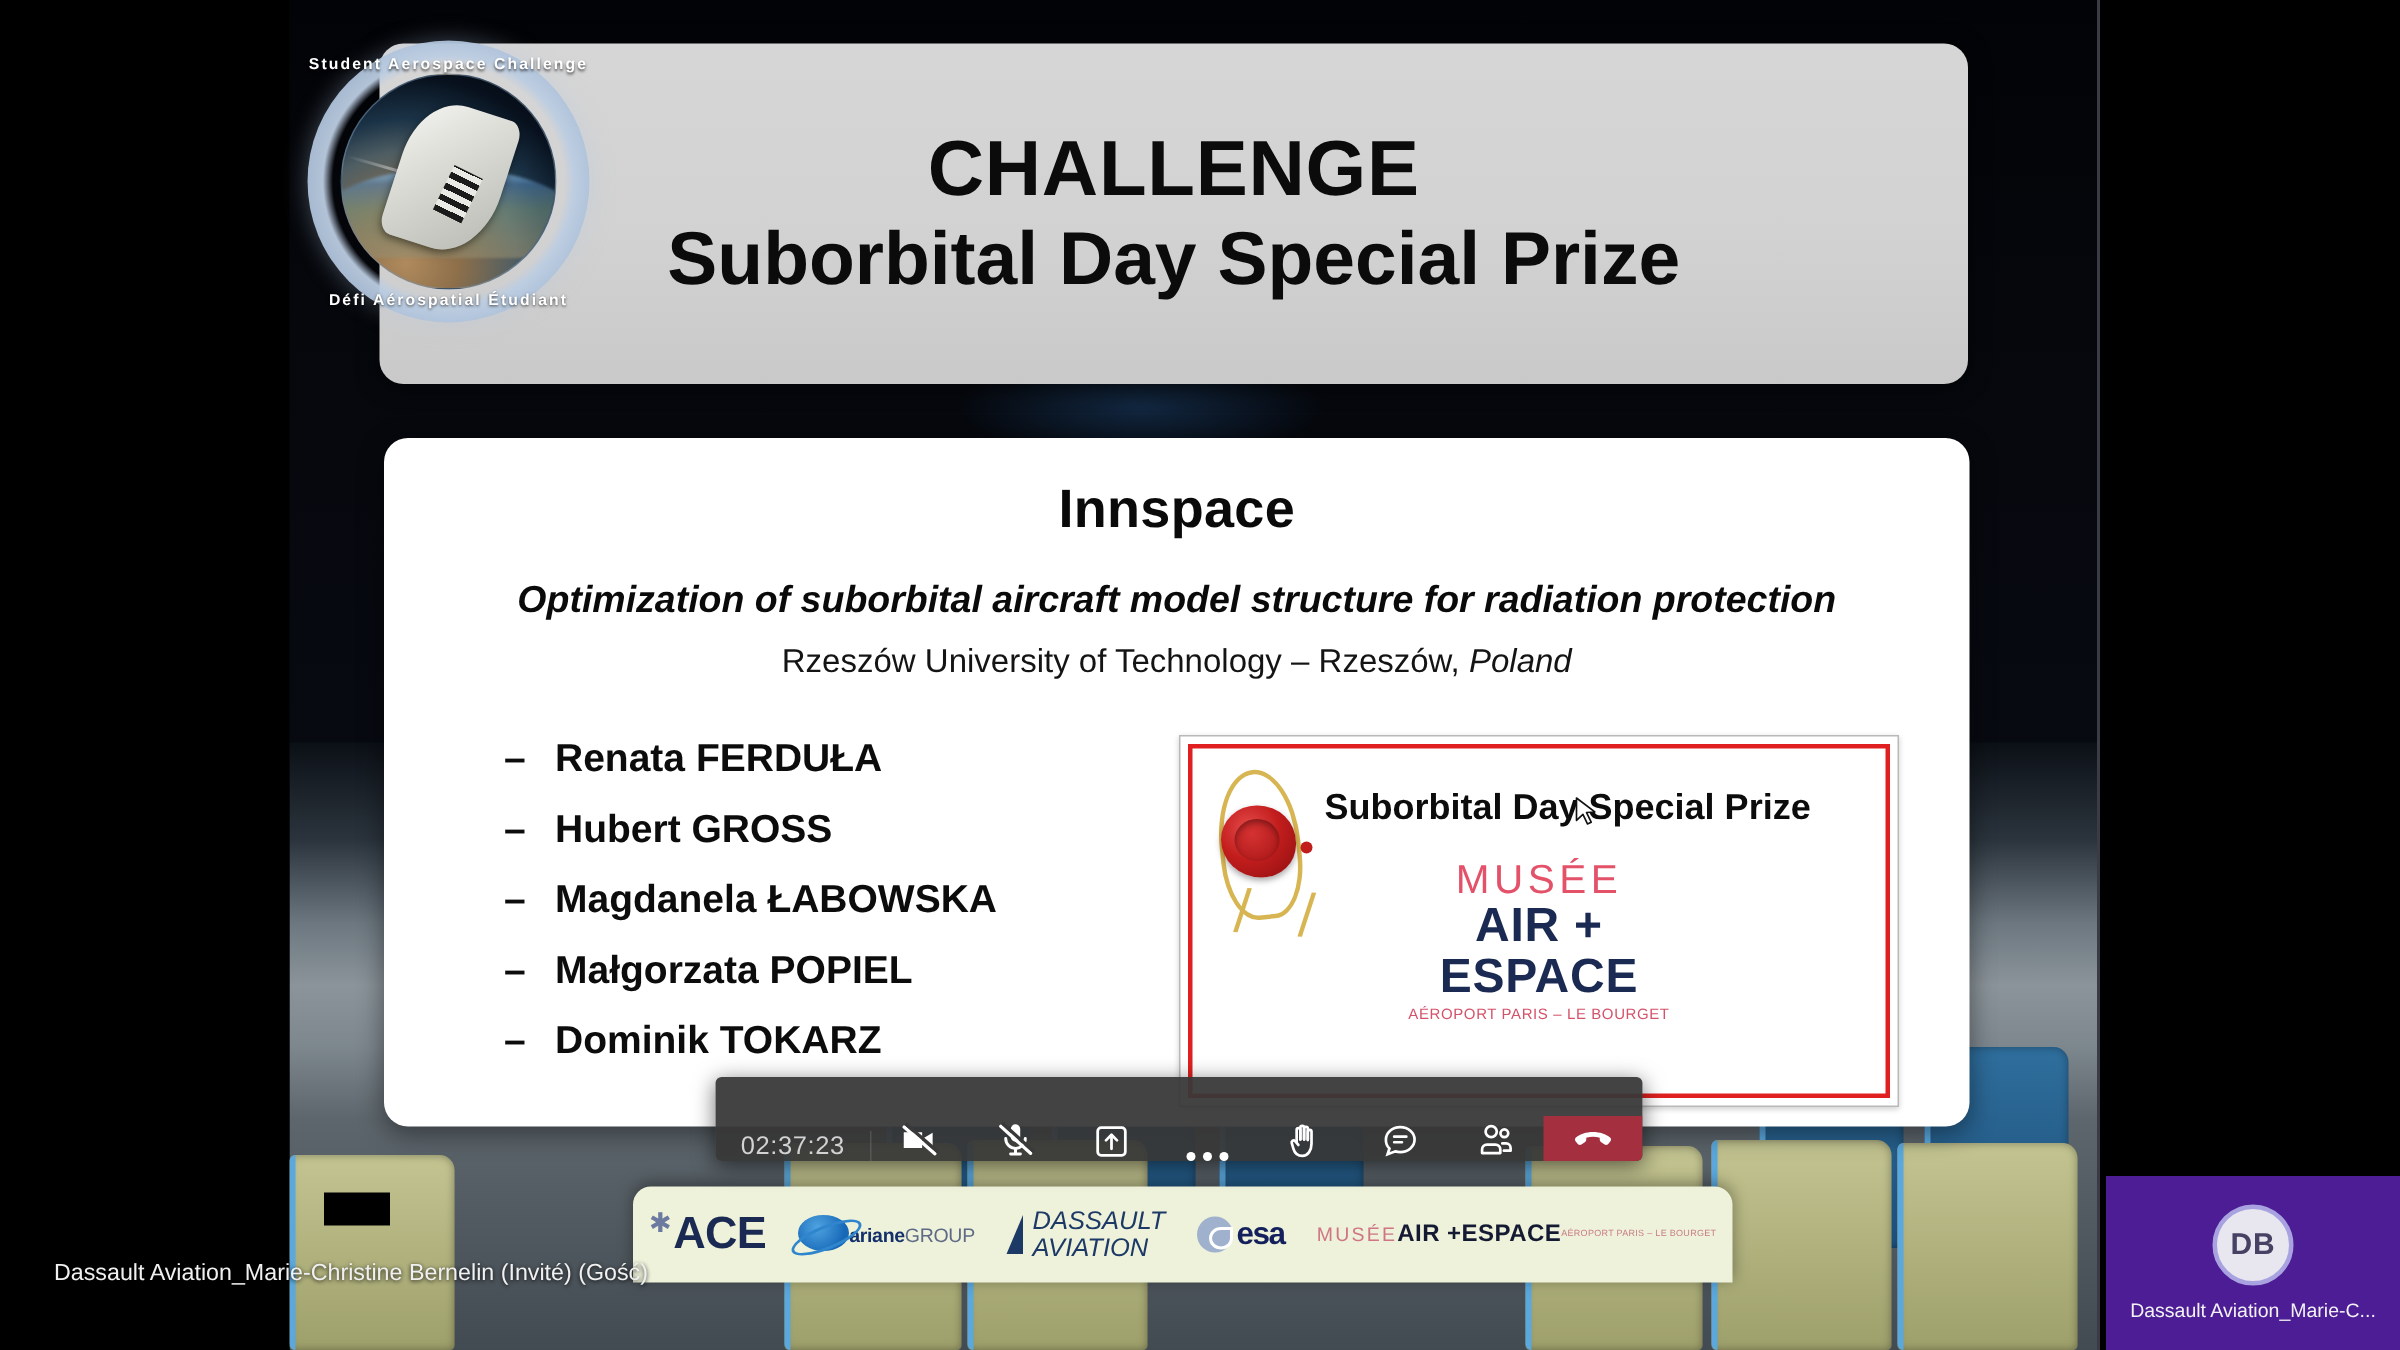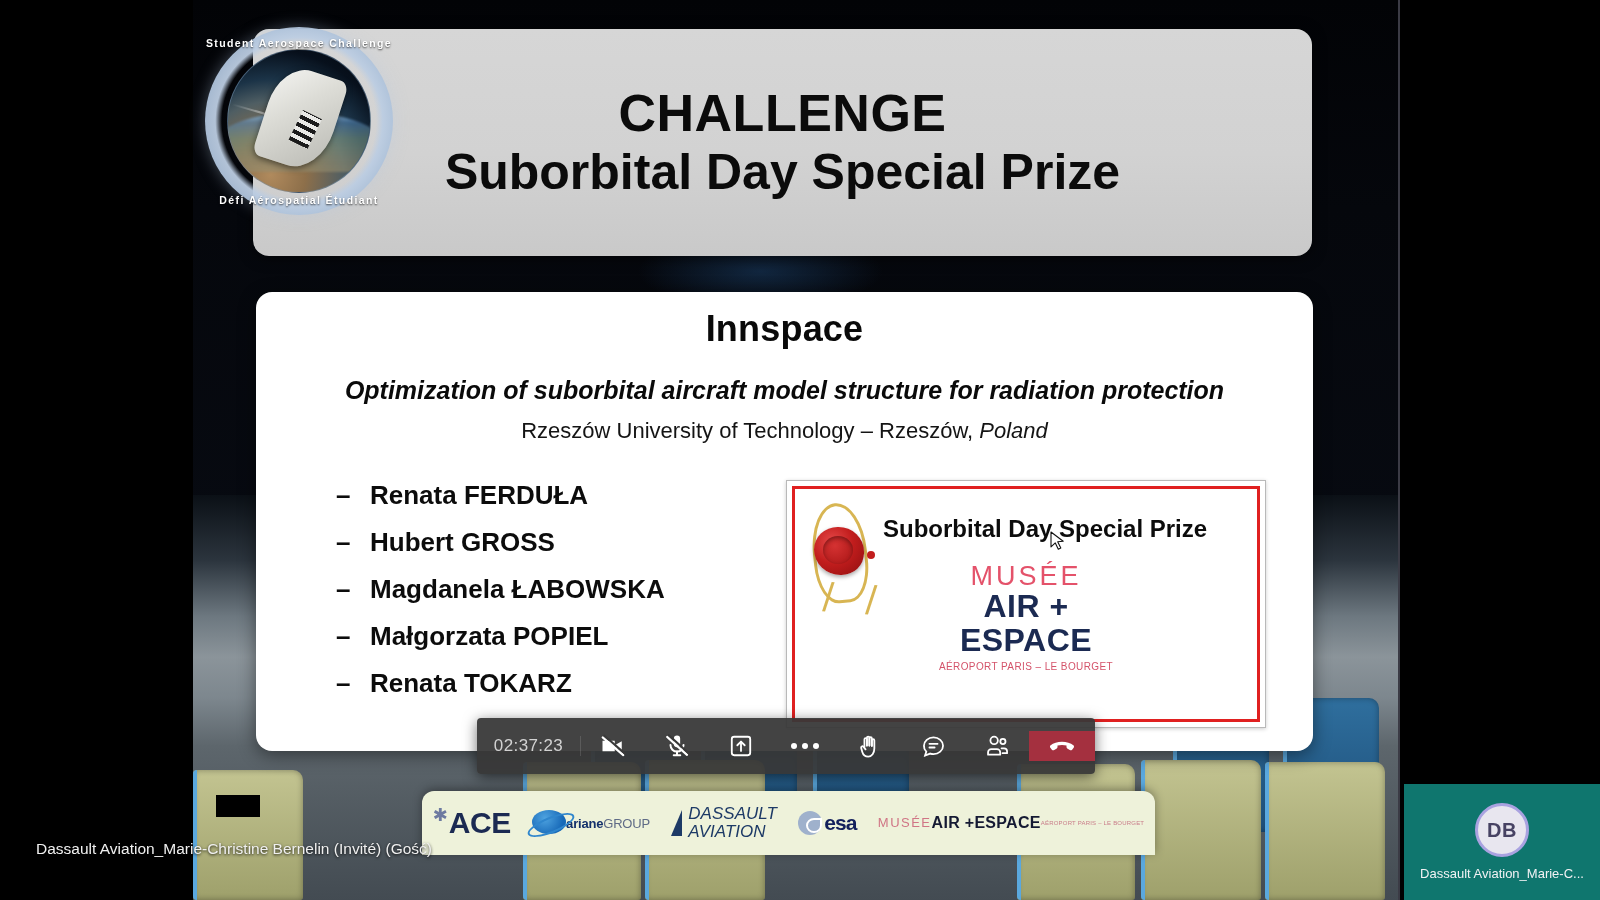--- a/index.html
+++ b/index.html
@@ -100,21 +100,21 @@
     color:#fff; font-size:10.5px; font-weight:700; letter-spacing:1.4px;
     text-shadow:0 1px 2px rgba(0,0,0,.7);
   }
   .sac-text-top { top:10px; }
   .sac-text-bot { bottom:9px; }
 
   
   .slide-card {
     position:absolute; left:256px; top:292px; width:1057px; height:459px;
     background:#fff; border-radius:16px; box-shadow:0 4px 18px rgba(0,0,0,.45);
-    padding:16px 34px 0 34px;
+    padding:26px 34px 0 34px;
   }
   .slide-title { text-align:center; font-size:36px; font-weight:700; color:#0a0a0a; letter-spacing:.2px; }
   .slide-sub {
     text-align:center; font-size:25px; font-weight:700; font-style:italic; color:#0a0a0a;
     margin-top:26px;
   }
   .slide-affil { text-align:center; font-size:22px; color:#141414; margin-top:13px; }
   .slide-affil i { font-style:italic; }
 
   .slide-body { display:flex; margin-top:36px; }
@@ -195,21 +195,21 @@
   }
   .sp-esa .t { font-size:21px; font-weight:700; color:#13205c; letter-spacing:-1px; }
   .sp-mae { text-align:center; line-height:1.04; }
   .sp-mae .m1 { font-size:13px; color:#d07585; letter-spacing:1.5px; }
   .sp-mae .m2, .sp-mae .m3 { font-size:16px; font-weight:700; color:#151a33; letter-spacing:.3px; }
   .sp-mae .m4 { font-size:6px; color:#c97c89; letter-spacing:.2px; }
 
   
   .ctrlbar {
     position:absolute; left:477px; top:718px; height:56px;
-    display:flex; align-items:center;
+    display:flex; align-items:flex-end;
     background:rgba(55,55,55,.94); border-radius:4px; overflow:hidden;
     box-shadow:0 3px 14px rgba(0,0,0,.55);
   }
   .timer {
     display:flex; align-items:center; justify-content:center; width:104px;
     color:#d2d2d2; font-size:17px; letter-spacing:.4px;
     border-right:1px solid rgba(255,255,255,.13);
   }
   .ctrl-btn {
     width:64px; display:flex; align-items:center; justify-content:center;
@@ -226,21 +226,21 @@
     color:#f0f0f0; font-size:15.5px; text-shadow:0 1px 3px rgba(0,0,0,.9);
     white-space:nowrap;
   }
   .black-chip { position:absolute; left:216px; top:795px; width:44px; height:22px; background:#000; }
 
   
   .rail { position:absolute; left:1400px; top:0; width:200px; height:900px; background:#000; }
   .rail-divider { position:absolute; left:1398px; top:0; width:2px; height:900px; background:#3b3b45; }
   .tile {
     position:absolute; left:1404px; top:784px; width:196px; height:116px;
-    background:#0f766e; display:flex; flex-direction:column; align-items:center; justify-content:center;
+    background:#4c1d95; display:flex; flex-direction:column; align-items:center; justify-content:center;
   }
   .avatar {
     width:54px; height:54px; border-radius:50%; background:#e8e6ef;
     border:3px solid #a9a2e0; display:flex; align-items:center; justify-content:center;
     color:#474263; font-size:20px; font-weight:600; letter-spacing:.5px;
   }
   .tile-name { margin-top:9px; color:#f2f2f4; font-size:13px; white-space:nowrap; }
 
   
   .cursor { position:absolute; left:1050px; top:531px; width:16px; height:22px; }
@@ -349,21 +349,21 @@
           <div class="name-row">
             <span class="name-dash">–</span>
             <span>Magdanela ŁABOWSKA</span>
           </div>
           <div class="name-row">
             <span class="name-dash">–</span>
             <span>Małgorzata POPIEL</span>
           </div>
           <div class="name-row">
             <span class="name-dash">–</span>
-            <span>Renata TOKARZ</span>
+            <span>Dominik TOKARZ</span>
           </div>
         </div>
 
         <div class="prize-box">
           <div class="prize-inner">
             <div class="wax-seal">
               <div class="wax-ribbon"></div>
               <div class="wax-blob"></div>
               <div class="wax-drop"></div>
             </div>

